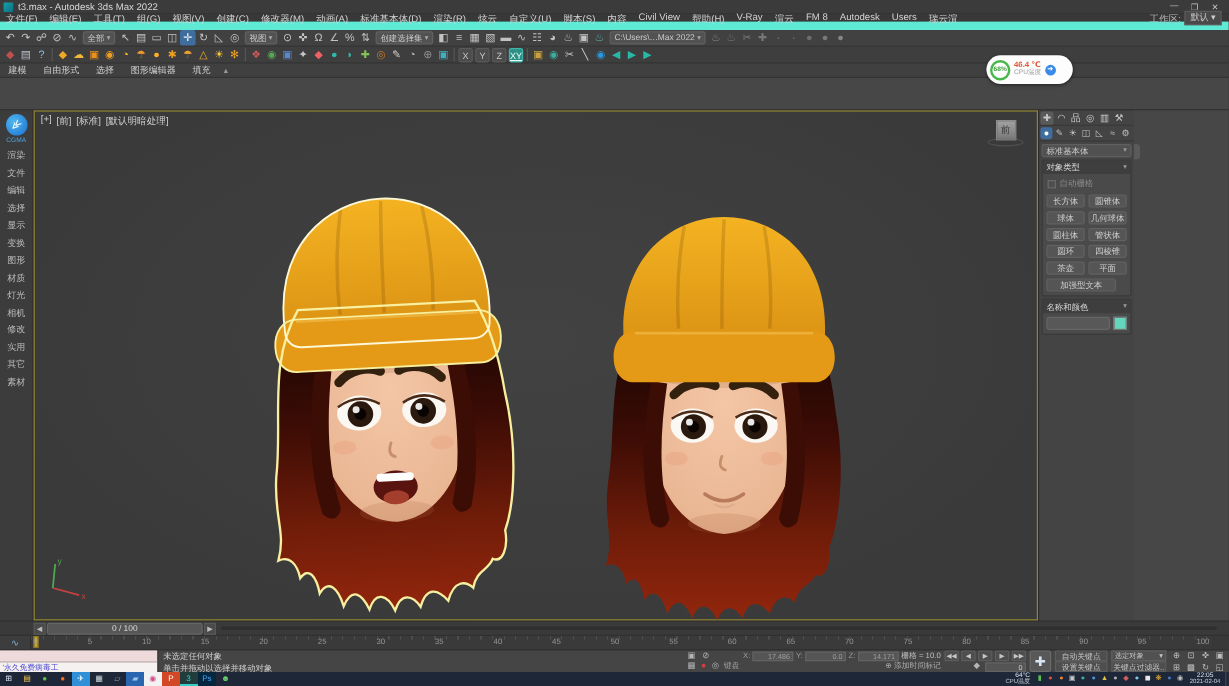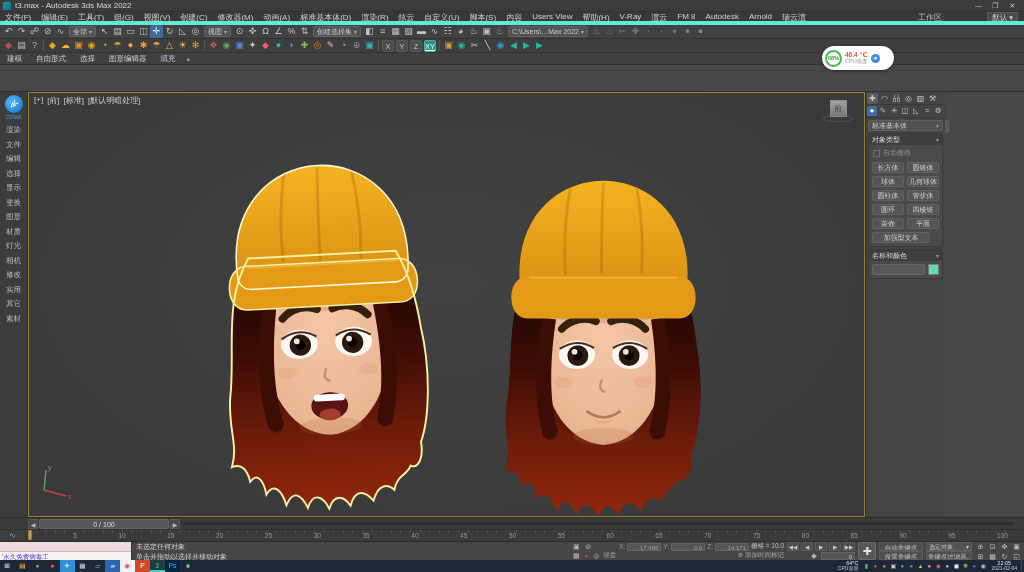--- a/index.html
+++ b/index.html
@@ -4,21 +4,21 @@
 <style>
   *{margin:0;padding:0;box-sizing:border-box;font-family:"Liberation Sans","DejaVu Sans",sans-serif;}
   html,body{width:1024px;height:572px;overflow:hidden;background:#3a3a3a;}
   #app{position:relative;width:1024px;height:572px;background:#3f3f3f;color:#cfcfcf;}
 
   
   .titlebar{height:12px;background:#3b3b3b;display:flex;align-items:center;font-size:8px;color:#d8d8d8;padding:0 3px;border-bottom:1px solid #333;}
   .applogo{width:8px;height:8px;background:linear-gradient(135deg,#15a3a3,#0d6e8c);border-radius:1px;margin-right:4px;}
   .titlebar .spacer{flex:1}
   .wbtn{width:17px;text-align:center;font-size:7px;color:#c4c4c4;cursor:default;}
-  .menubar{height:13px;background:#383838;display:flex;font-size:8px;border-bottom:4px solid #5eead4;gap:40px;}
+  .menubar{height:13px;background:#383838;display:flex;align-items:center;font-size:8px;border-bottom:7px solid #5eead4;}
   .menu-item{padding:0 5px;color:#d2d2d2;white-space:nowrap;}
   .menubar .spacer{flex:1}
   .wslabel{color:#b8b8b8;margin-right:3px;}
   .wsdd{background:#4a4a4a;border:1px solid #5a5a5a;padding:0 4px;font-size:7.5px;color:#ccc;margin-right:6px;}
 
   .toolbar{display:flex;align-items:center;background:#414141;border-bottom:1px solid #333;padding-left:2px;}
   .t1{height:14px;} .t2{height:14px;background:#3e3e3e;}
   .ibtn{min-width:13px;height:13px;line-height:13px;text-align:center;font-size:9px;color:#c2c2c2;border-radius:2px;}
   .ibtn.act{background:#3f6e9e;color:#eaf2fa;}
   .sep{width:1px;height:11px;background:#555;margin:0 2px;}
@@ -154,27 +154,27 @@
         <span class="menu-item">视图(V)</span>
         <span class="menu-item">创建(C)</span>
         <span class="menu-item">修改器(M)</span>
         <span class="menu-item">动画(A)</span>
         <span class="menu-item">标准基本体(D)</span>
         <span class="menu-item">渲染(R)</span>
         <span class="menu-item">炫云</span>
         <span class="menu-item">自定义(U)</span>
         <span class="menu-item">脚本(S)</span>
         <span class="menu-item">内容</span>
-        <span class="menu-item">Users View</span>
+        <span class="menu-item">Civil View</span>
         <span class="menu-item">帮助(H)</span>
         <span class="menu-item">V-Ray</span>
         <span class="menu-item">渲云</span>
         <span class="menu-item">FM 8</span>
         <span class="menu-item">Autodesk</span>
-        <span class="menu-item">Arnold</span>
+        <span class="menu-item">Users</span>
         <span class="menu-item">瑞云渲</span>
       </div>
     <span class="spacer"></span>
     <span class="wslabel">工作区:</span>
     <span class="wsdd"><span>默认</span>&nbsp;<span>▾</span></span>
   </div>
 
   <div class="toolbar t1">
     <div style="display:flex">
         <span class="ibtn">↶</span>

